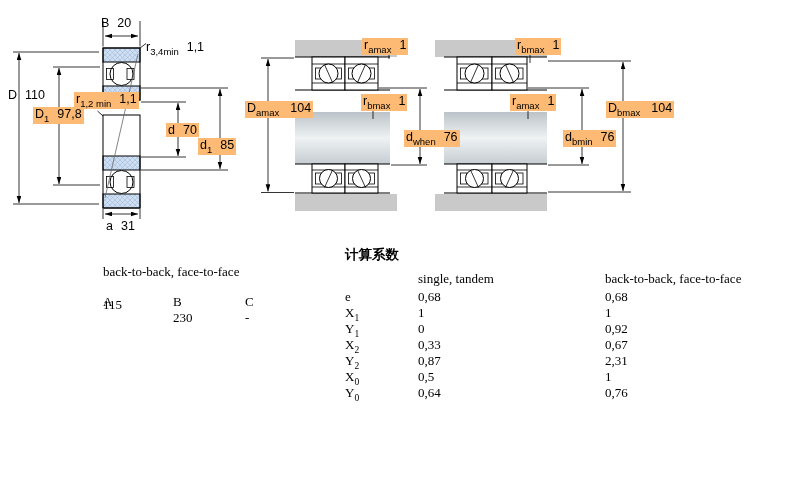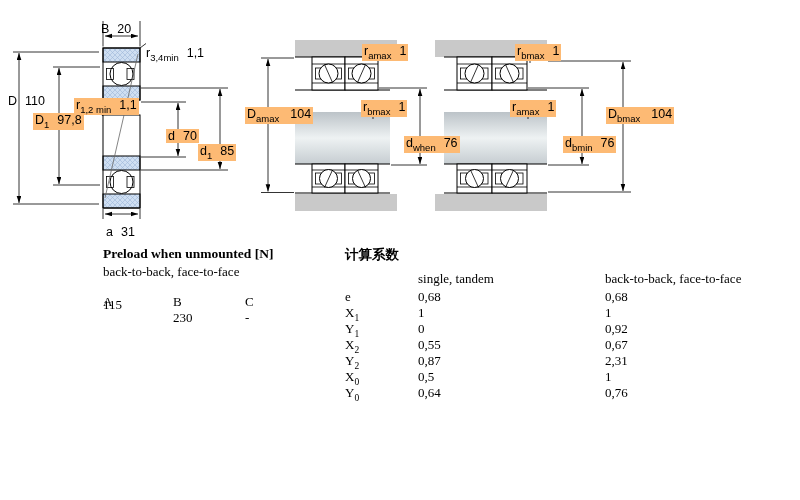--- a/index.html
+++ b/index.html
@@ -1,19 +1,19 @@
 <!DOCTYPE html>
 <html style="--ring-blue: #cfdff2; --ring-hatch: #9db7d8; --housing-gray: #c9c9c9; --shaft-top: #bcc3c8; --shaft-mid: #eef2f3; --shaft-bottom: #c6cdd1;"><head>
 <meta charset="utf-8">
 <style>
   html,body{margin:0;padding:0;background:#fff;}
   #canvas{position:relative;width:800px;height:500px;background:#fff;overflow:hidden;
           font-family:"Liberation Sans",sans-serif;color:#000;}
   #linework{position:absolute;left:0;top:0;}
-  .lbl{position:absolute;font-size:12.5px;line-height:1.15;white-space:nowrap;margin-top:6px;}
+  .lbl{position:absolute;font-size:12.5px;line-height:1.15;white-space:nowrap;}
   .lbl .v{margin-left:8px;}
   .lbl .v2{margin-left:11px;}
   .ds{font-size:9.5px;text-align:center;}
   .wbg{background:#fdba74;padding:0 2px;}
   .cell{position:absolute;font-family:"Liberation Serif",serif;font-size:13px;white-space:nowrap;}
   .tbl-title{font-weight:bold;font-size:13.5px;}
 </style>
 </head>
 <body>
 
@@ -193,21 +193,20 @@
   <span class="lbl wbg" style="left:362px;top:38px"><span>r</span><sub class="ds">amax</sub><span class="v">1</span></span>
   <span class="lbl wbg" style="left:361px;top:94px"><span>r</span><sub class="ds">bmax</sub><span class="v">1</span></span>
   <span class="lbl wbg" style="left:245px;top:101px"><span>D</span><sub class="ds">amax</sub><span class="v2">104</span></span>
   <span class="lbl wbg" style="left:404px;top:130px"><span>d</span><sub class="ds">when</sub><span class="v">76</span></span>
 
   <span class="lbl wbg" style="left:515px;top:38px"><span>r</span><sub class="ds">bmax</sub><span class="v">1</span></span>
   <span class="lbl wbg" style="left:510px;top:94px"><span>r</span><sub class="ds">amax</sub><span class="v">1</span></span>
   <span class="lbl wbg" style="left:606px;top:101px"><span>D</span><sub class="ds">bmax</sub><span class="v2">104</span></span>
   <span class="lbl wbg" style="left:563px;top:130px"><span>d</span><sub class="ds">bmin</sub><span class="v">76</span></span>
 
-  <span class="cell tbl-title" style="left:103px;top:246px">Preload when unmounted [N]</span>
   <span class="cell" style="left:103px;top:264px">back-to-back, face-to-face</span>
   <span class="cell" style="left:103px;top:294px">A</span>
   <span class="cell" style="left:173px;top:294px">B</span>
   <span class="cell" style="left:245px;top:294px">C</span>
   <span class="cell" style="left:103px;top:297px">115</span>
   <span class="cell" style="left:173px;top:310px">230</span>
   <span class="cell" style="left:245px;top:310px">-</span>
 
   <span class="cell tbl-title" style="left:345px;top:246px">计算系数</span>
   <span class="cell" style="left:418px;top:271px">single, tandem</span>
@@ -219,21 +218,21 @@
 
   <span class="cell" style="left:345px;top:305px"><span>X</span><sub class="ds">1</sub></span>
   <span class="cell" style="left:418px;top:305px">1</span>
   <span class="cell" style="left:605px;top:305px">1</span>
 
   <span class="cell" style="left:345px;top:321px"><span>Y</span><sub class="ds">1</sub></span>
   <span class="cell" style="left:418px;top:321px">0</span>
   <span class="cell" style="left:605px;top:321px">0,92</span>
 
   <span class="cell" style="left:345px;top:337px"><span>X</span><sub class="ds">2</sub></span>
-  <span class="cell" style="left:418px;top:337px">0,55</span>
+  <span class="cell" style="left:418px;top:337px">0,33</span>
   <span class="cell" style="left:605px;top:337px">0,67</span>
 
   <span class="cell" style="left:345px;top:353px"><span>Y</span><sub class="ds">2</sub></span>
   <span class="cell" style="left:418px;top:353px">0,87</span>
   <span class="cell" style="left:605px;top:353px">2,31</span>
 
   <span class="cell" style="left:345px;top:369px"><span>X</span><sub class="ds">0</sub></span>
   <span class="cell" style="left:418px;top:369px">0,5</span>
   <span class="cell" style="left:605px;top:369px">1</span>
 

